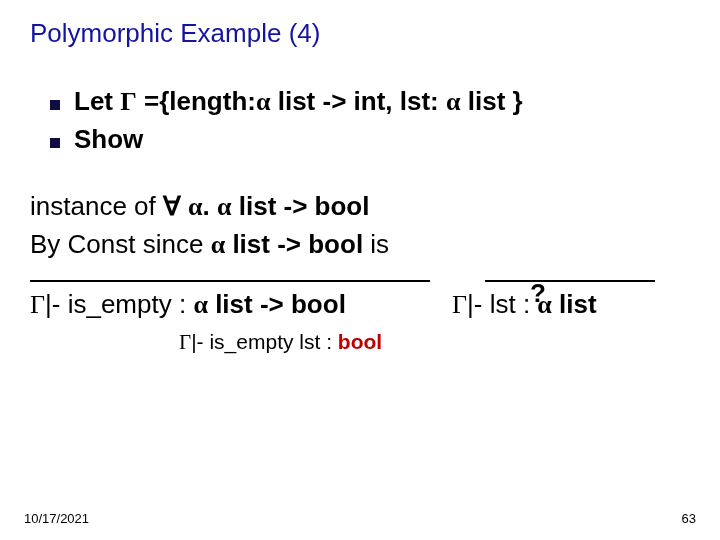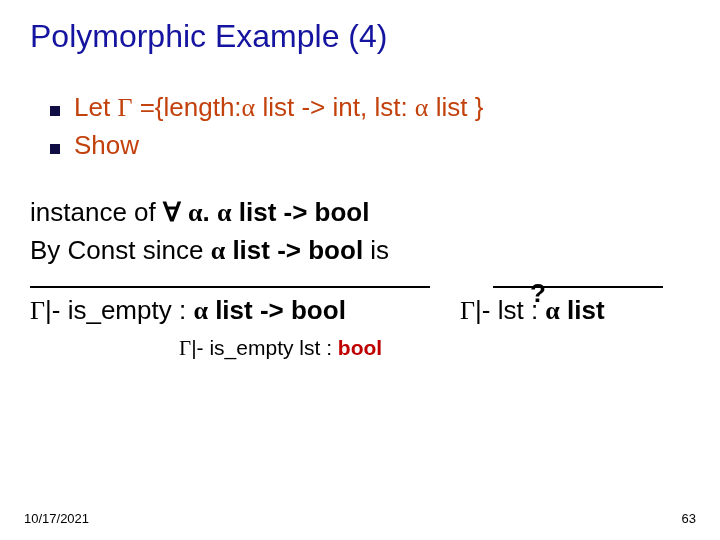--- a/index.html
+++ b/index.html
@@ -5,35 +5,36 @@
   * { margin: 0; padding: 0; box-sizing: border-box; }
   html, body { width: 720px; height: 540px; }
   body {
     font-family: Arial, Helvetica, sans-serif;
     background: #fff;
     position: relative;
     padding: 18px 24px 18px 24px;
   }
   .title {
     color: #1414a0;
-    font-size: 32px;
+    font-size: 26px;
     font-weight: 400;
     margin-bottom: 34px;
     margin-left: 6px;
   }
   .bullet-block {
     margin-left: 26px;
     margin-bottom: 30px;
   }
   .bullet-row {
     display: flex;
     align-items: baseline;
     font-size: 26px;
-    color: #c2410c;
+    color: #000000;
     line-height: 1.42;
+    font-weight: bold;
   }
   .bullet {
     width: 10px;
     height: 10px;
     background: #100d44;
     flex: 0 0 10px;
     margin-right: 14px;
     margin-top: 12px;
   }
   .greek { font-family: "Times New Roman", serif; }
@@ -51,21 +52,21 @@
   .qmark {
     position: absolute;
     left: 530px;
     top: 278px;
     font-size: 26px;
     font-weight: bold;
   }
   .rules-row {
     display: flex;
     align-items: flex-end;
-    gap: 30px;
+    gap: 22px;
     margin-top: 16px;
     margin-left: 6px;
   }
   .rule-cell {
     position: relative;
   }
   .overbar {
     border-top: 2px solid #000;
     height: 2px;
     width: 100%;

